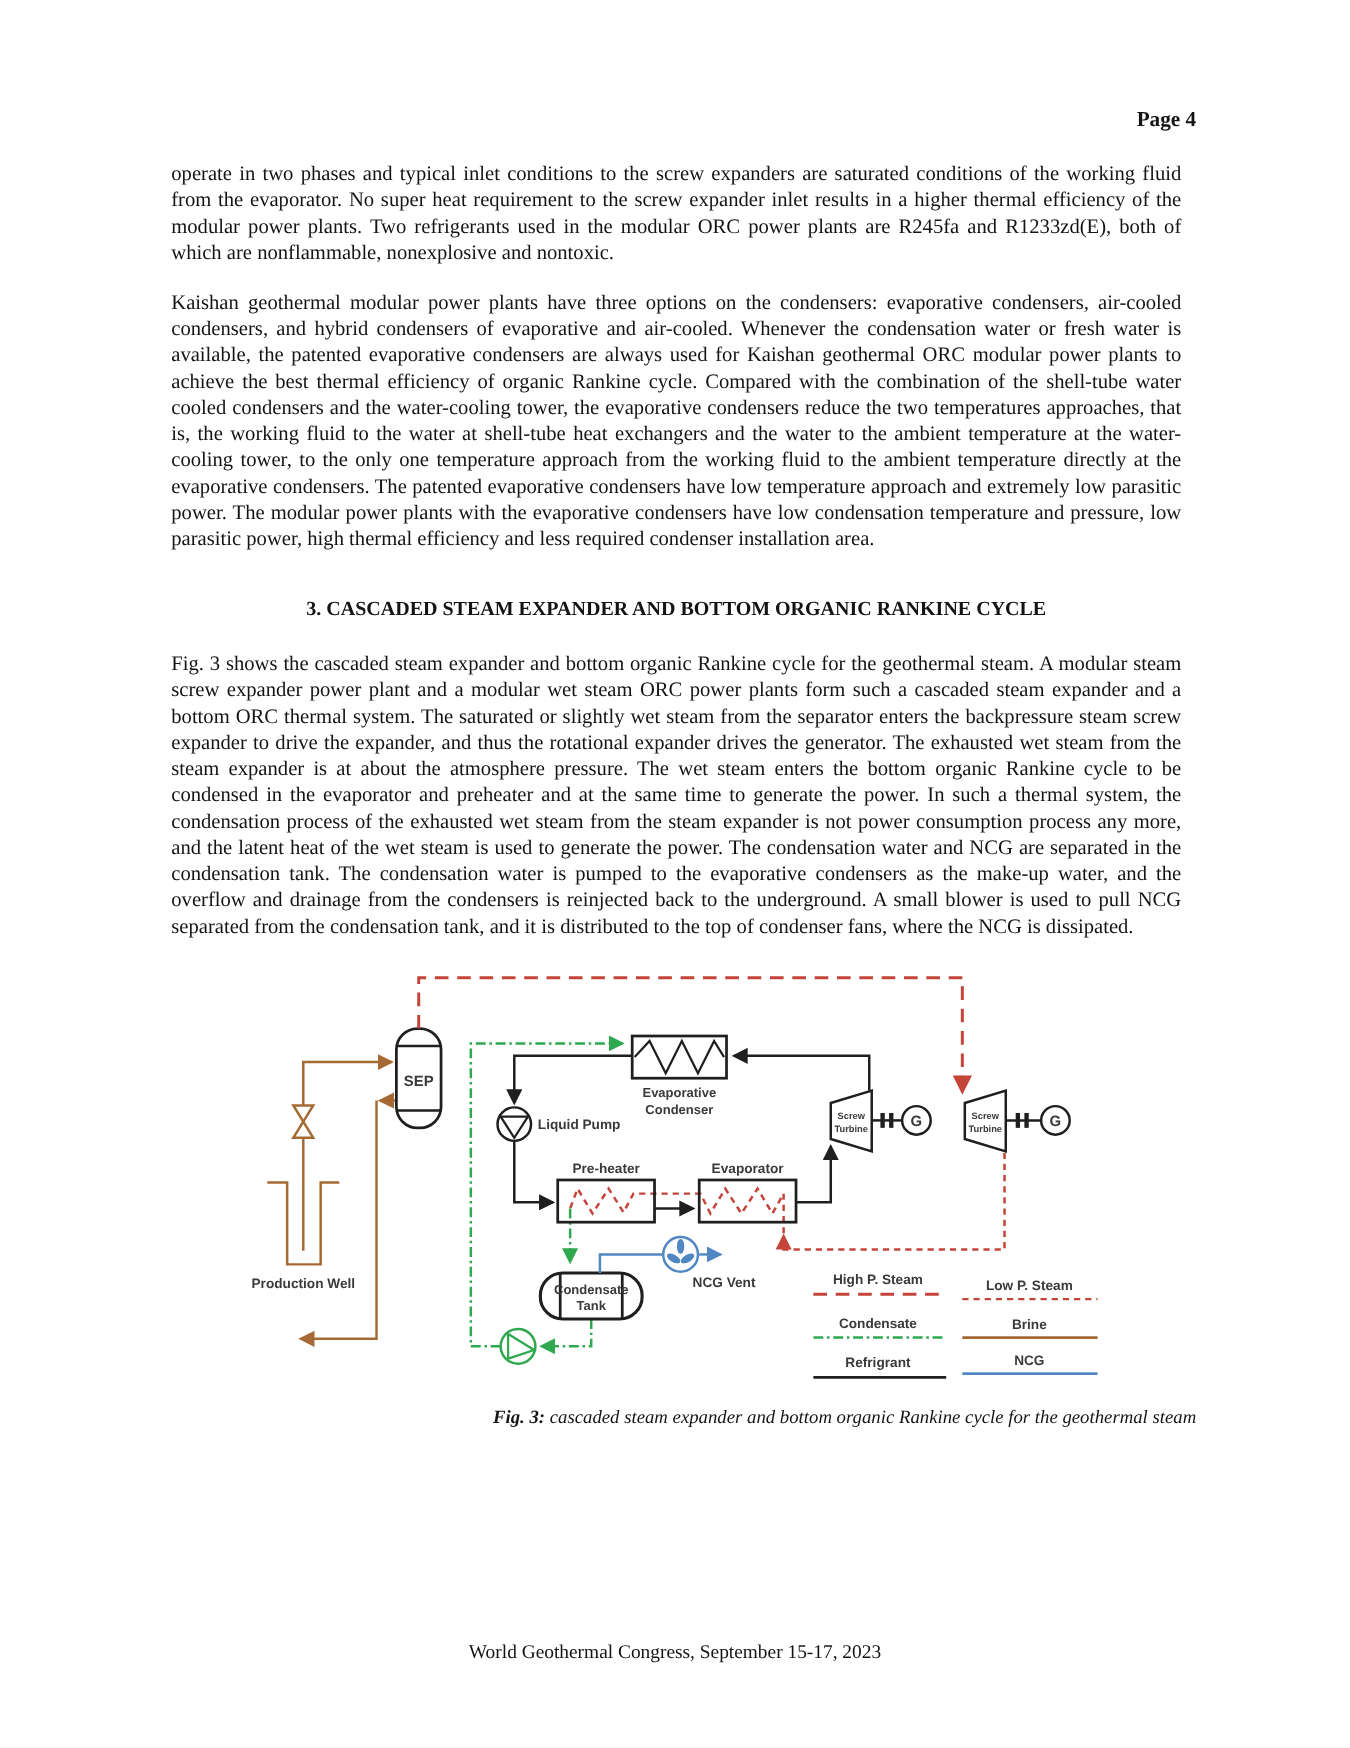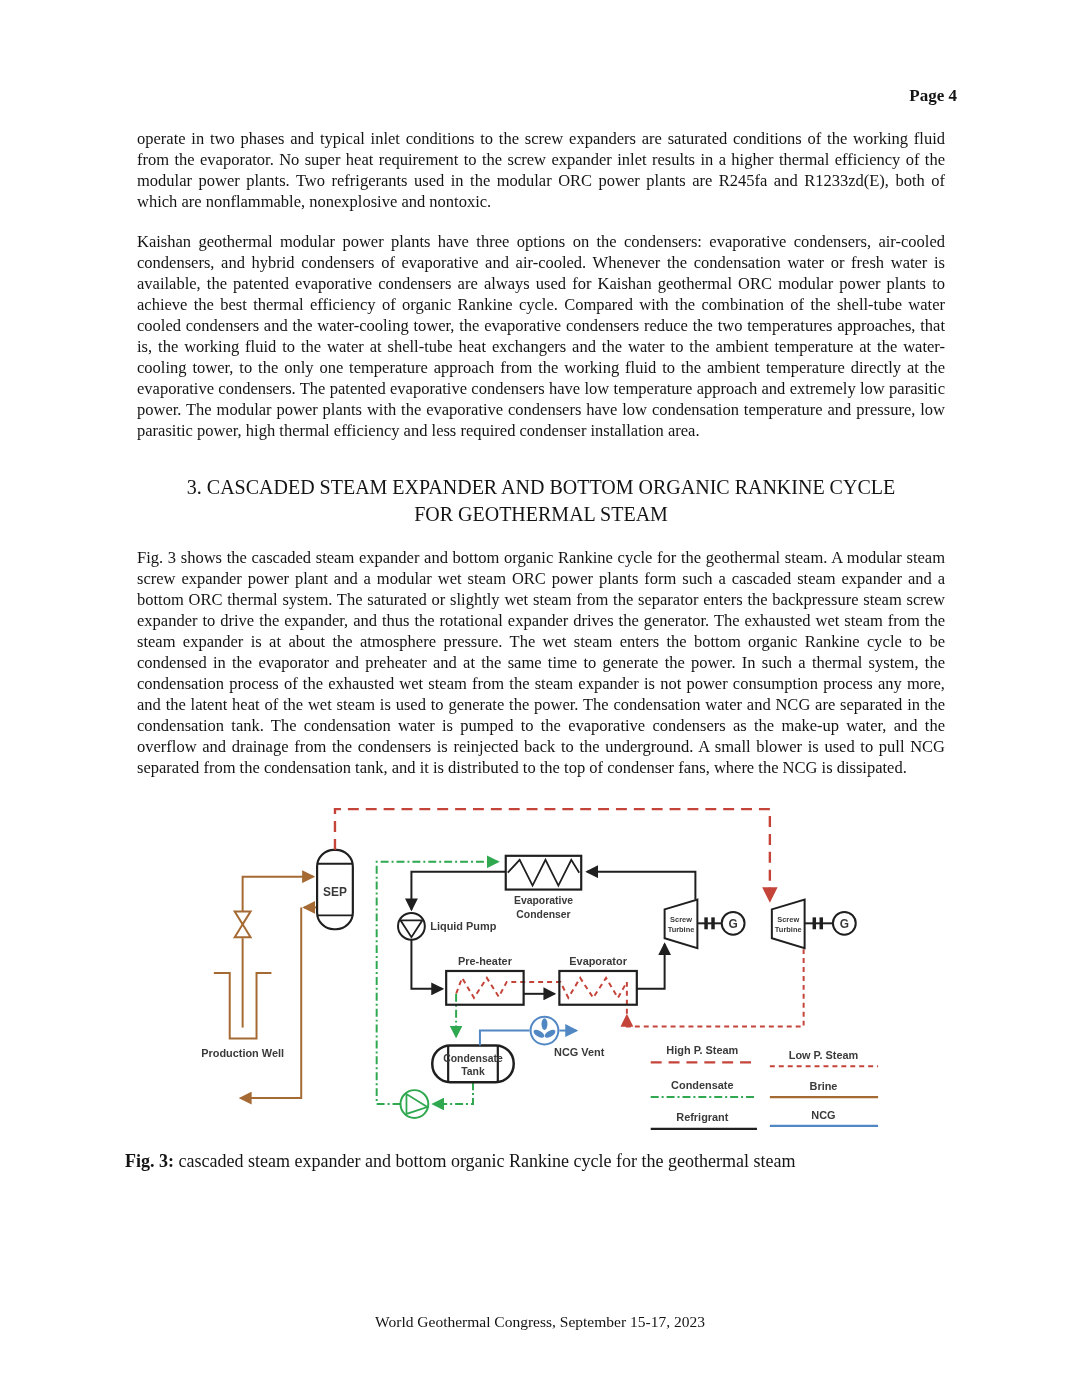--- a/index.html
+++ b/index.html
@@ -26,34 +26,35 @@
     margin:12px;
     margin-top:19px;
     font-size:16.5px;
     line-height:21px;
     text-align:justify;
   }
   p.p1{margin-top:22px;}
   .section-heading{
     margin-top:33px;
     text-align:center;
-    font-weight:normal;
-    font-size:20px;
+    font-weight:bold;
+    font-size:16px;
     line-height:27px;
   }
   .figure-wrap{
     margin-top:18px;
     text-align:center;
   }
   .figure-wrap svg{display:block;margin:0 auto;}
   .fig-caption{
     margin-top:10px;
-    text-align:left;
-    font-size:18px;
+    text-align:right;
+    font-size:15px;
     line-height:21px;
+    font-style:italic;
   }
   .fig-caption .cap-label{font-weight:bold;}
   .footer{
     position:absolute;
     left:0;right:0;
     top:1313px;
     text-align:center;
     font-size:15.5px;
   }
   
@@ -69,21 +70,20 @@
 <div class="page">
 
   <div class="page-number">Page 4</div>
 
   <p class="body-par p1">operate in two phases and typical inlet conditions to the screw expanders are saturated conditions of the working fluid from the evaporator. No super heat requirement to the screw expander inlet results in a higher thermal efficiency of the modular power plants. Two refrigerants used in the modular ORC power plants are R245fa and R1233zd(E), both of which are nonflammable, nonexplosive and nontoxic.</p>
 
   <p class="body-par">Kaishan geothermal modular power plants have three options on the condensers: evaporative condensers, air-cooled condensers, and hybrid condensers of evaporative and air-cooled. Whenever the condensation water or fresh water is available, the patented evaporative condensers are always used for Kaishan geothermal ORC modular power plants to achieve the best thermal efficiency of organic Rankine cycle. Compared with the combination of the shell-tube water cooled condensers and the water-cooling tower, the evaporative condensers reduce the two temperatures approaches, that is, the working fluid to the water at shell-tube heat exchangers and the water to the ambient temperature at the water-cooling tower, to the only one temperature approach from the working fluid to the ambient temperature directly at the evaporative condensers. The patented evaporative condensers have low temperature approach and extremely low parasitic power. The modular power plants with the evaporative condensers have low condensation temperature and pressure, low parasitic power, high thermal efficiency and less required condenser installation area.</p>
 
   <div class="section-heading">
     <div>3. CASCADED STEAM EXPANDER AND BOTTOM ORGANIC RANKINE CYCLE</div>
-    <div>FOR GEOTHERMAL STEAM</div>
   </div>
 
   <p class="body-par">Fig. 3 shows the cascaded steam expander and bottom organic Rankine cycle for the geothermal steam. A modular steam screw expander power plant and a modular wet steam ORC power plants form such a cascaded steam expander and a bottom ORC thermal system. The saturated or slightly wet steam from the separator enters the backpressure steam screw expander to drive the expander, and thus the rotational expander drives the generator. The exhausted wet steam from the steam expander is at about the atmosphere pressure. The wet steam enters the bottom organic Rankine cycle to be condensed in the evaporator and preheater and at the same time to generate the power. In such a thermal system, the condensation process of the exhausted wet steam from the steam expander is not power consumption process any more, and the latent heat of the wet steam is used to generate the power. The condensation water and NCG are separated in the condensation tank. The condensation water is pumped to the evaporative condensers as the make-up water, and the overflow and drainage from the condensers is reinjected back to the underground. A small blower is used to pull NCG separated from the condensation tank, and it is distributed to the top of condenser fans, where the NCG is dissipated.</p>
 
   <div class="figure-wrap">
     <svg width="700" height="345" viewBox="185 830 705 345">
       <defs>
         <marker id="ar-k" viewBox="0 0 10 10" refX="8.5" refY="5" markerWidth="6.5" markerHeight="6.5" orient="auto">
             <path d="M0,0 L10,5 L0,10 z" fill="#1f1f1f"></path>
           </marker>

